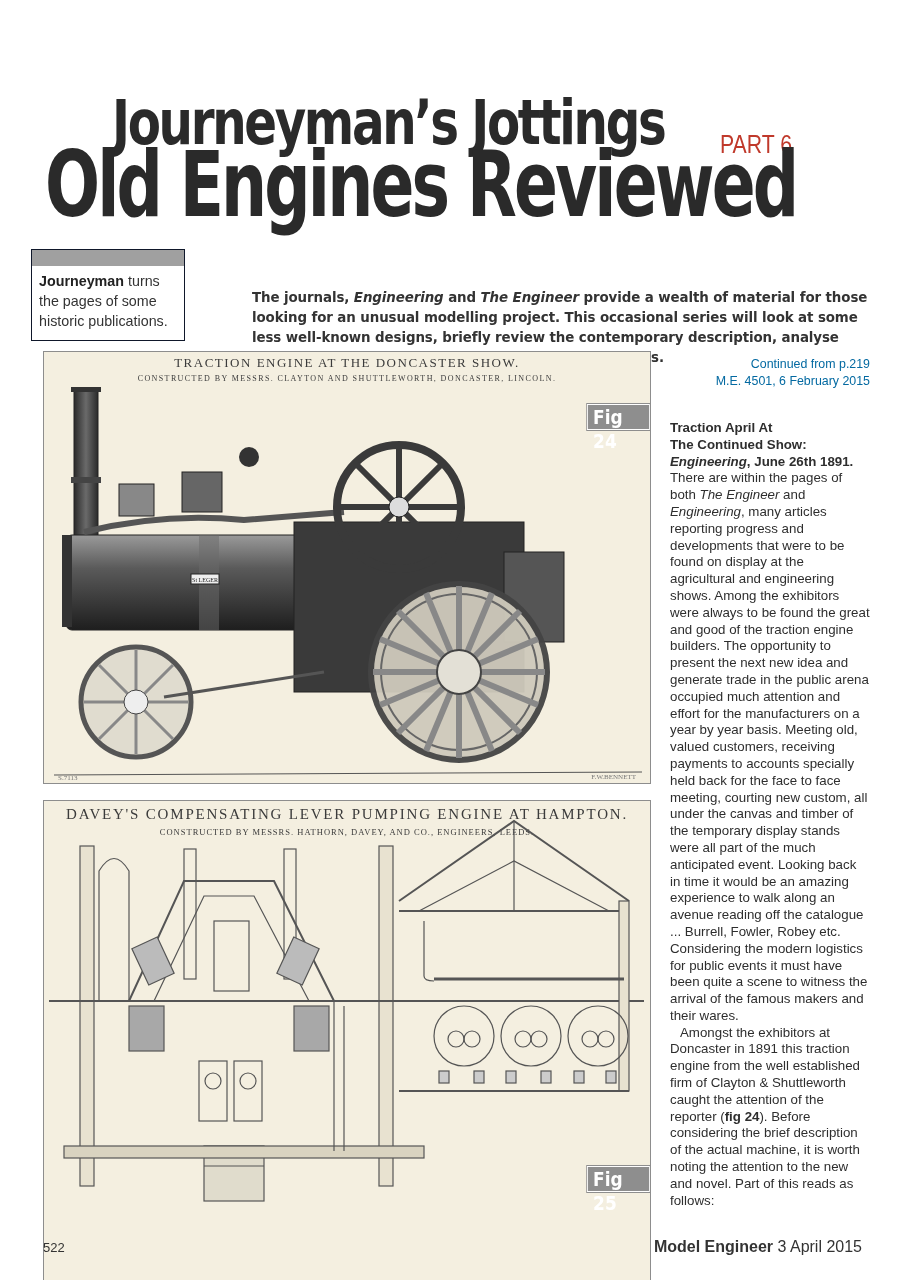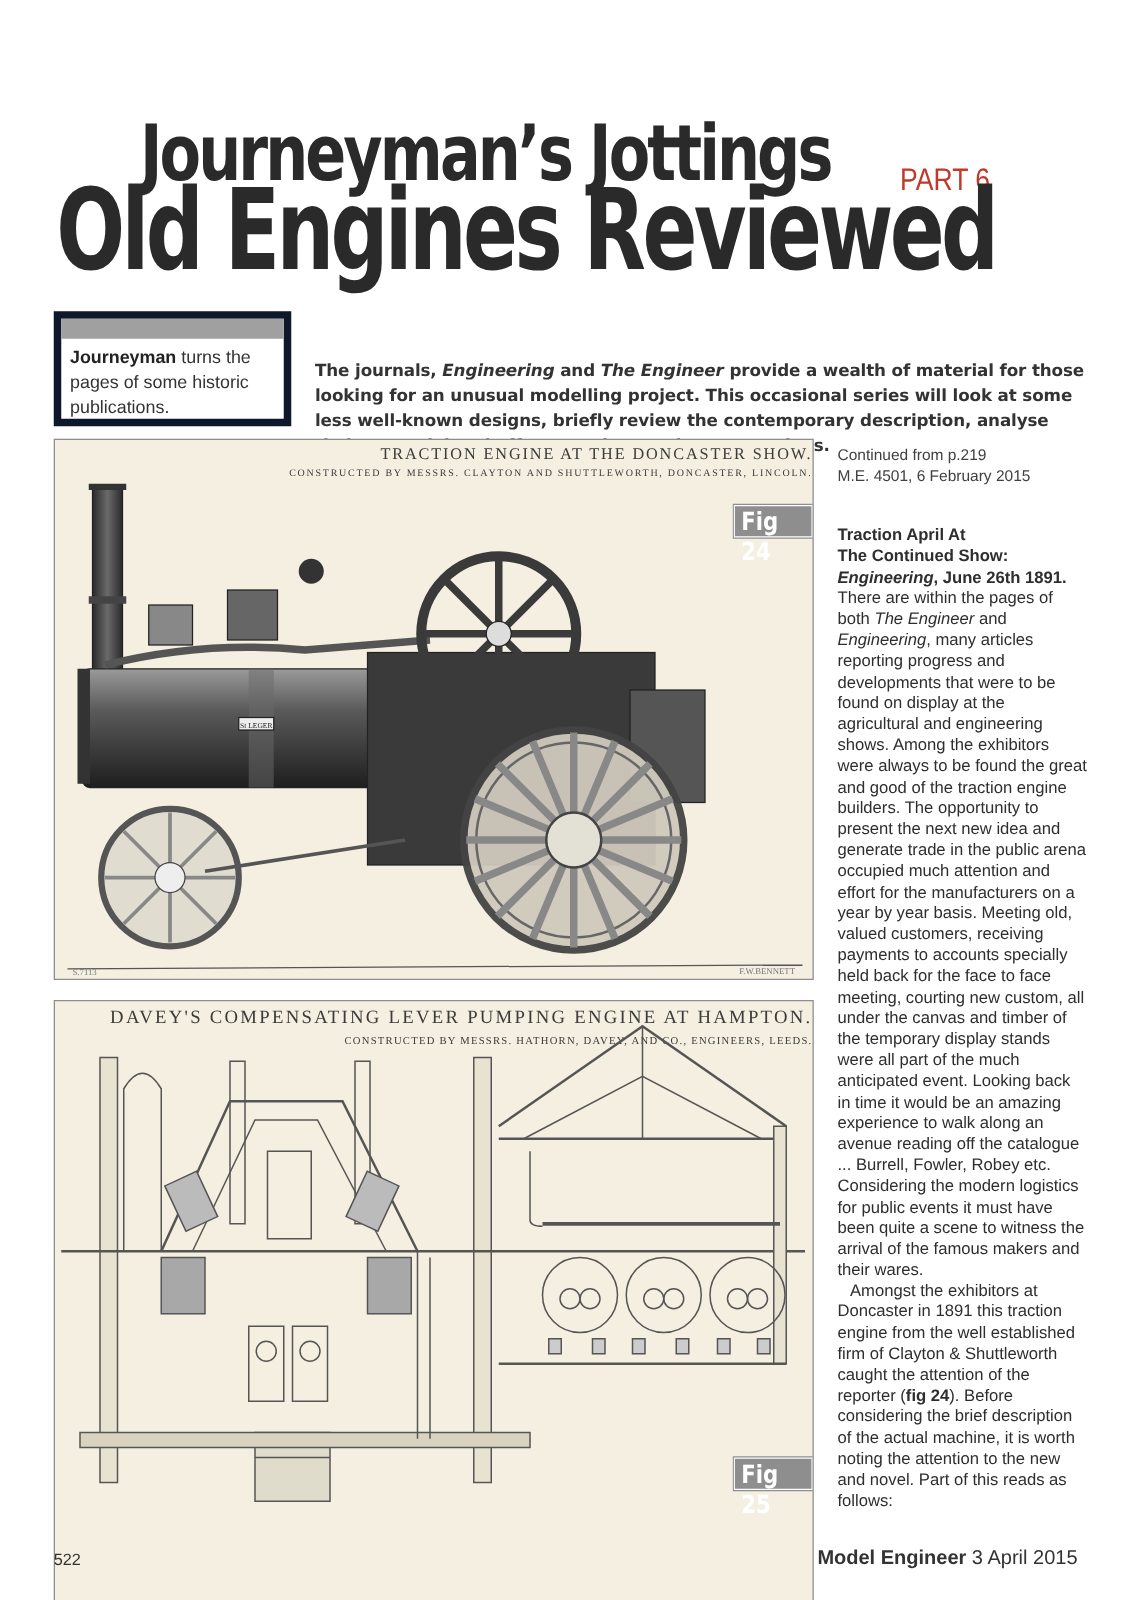--- a/index.html
+++ b/index.html
@@ -1,34 +1,34 @@
 <!DOCTYPE html>
 <html><head>
 <meta charset="utf-8">
 <style>
   html, body { margin:0; padding:0; }
   body { width:905px; height:1280px; background:#ffffff; position:relative; overflow:hidden; font-family:"Liberation Sans", sans-serif; color:#2b2b2b; }
   .abs { position:absolute; }
   .title1 { left:112px; top:92px; font-family:"DejaVu Sans", sans-serif; font-weight:bold; font-size:62px; letter-spacing:-3px; color:#2a2a2a; line-height:1; transform:scaleX(0.78); transform-origin:left top; white-space:nowrap; }
   .title2 { left:45px; top:140px; font-family:"DejaVu Sans", sans-serif; font-weight:bold; font-size:90px; letter-spacing:-4px; color:#2a2a2a; line-height:1; transform:scaleX(0.72); transform-origin:left top; white-space:nowrap; }
   .part { left:720px; top:130px; font-size:25px; color:#c0392b; font-family:"Liberation Sans", sans-serif; transform:scaleX(0.85); transform-origin:left top; white-space:nowrap; }
-  .sidebox { left:43px; top:249px; width:190px; height:92px; border:6px solid #0f172a; box-sizing:border-box; }
+  .sidebox { left:31px; top:249px; width:154px; height:92px; border:1px solid #0f172a; box-sizing:border-box; }
   .sidebox .bar { height:16px; background:#a0a0a0; }
   .sidebox .txt { padding:5px 7px; font-size:14.3px; line-height:20px; color:#333; font-family:"Liberation Sans", sans-serif; }
   .sidebox .txt b { font-weight:bold; color:#222; }
   .standfirst { left:252px; top:252px; width:620px; font-family:"DejaVu Sans", sans-serif; font-weight:bold; font-size:13.4px; line-height:20px; color:#333; letter-spacing:-0.1px;margin-top:36px; }
   .standfirst i { font-style:italic; }
   .fig { background:#f4efe0; border:1px solid #8d8d8d; box-sizing:border-box; overflow:hidden; }
   .fig1 { left:43px; top:351px; width:608px; height:433px; }
   .fig2 { left:43px; top:800px; width:608px; height:504px; }
-  .fig-title { position:absolute; left:0; width:100%; text-align:right; font-family:"Liberation Serif", serif; color:#3b3b3b; white-space:nowrap; }
+  .fig-title { position:absolute; left:0; width:100%; text-align:center; font-family:"Liberation Serif", serif; color:#3b3b3b; white-space:nowrap; }
   .fig-label { position:absolute; background:#8e8e8e; color:#fff; font-family:"DejaVu Sans", sans-serif; font-weight:bold; font-size:20px; padding:0 6px; height:24px; line-height:24px; border:1px solid #ffffff; box-shadow:0 0 0 1px #8e8e8e; transform:scaleX(0.85); transform-origin:right top; }
   .artist { position:absolute; font-family:"Liberation Serif", serif; font-size:7px; color:#777; }
   .col { left:670px; width:200px; font-family:"Liberation Sans", sans-serif; font-size:13.3px; line-height:16.8px; color:#2e2e2e; }
-  .cont { top:356px; color:#404040; font-size:12.4px; line-height:16.8px; }
+  .cont { top:356px; color:#0369a1; font-size:12.4px; line-height:16.8px;text-align:right; }
   .body { top:420px; }
   .body b { font-weight:bold; }
   .body i { font-style:italic; }
   .indent { display:inline-block; width:10px; }
   .pageno { left:43px; top:1240px; font-size:13px; color:#333; }
   .footer { right:43px; top:1238px; font-size:16px; color:#333; white-space:nowrap; }
   .footer b { font-weight:bold; }
   svg { position:absolute; }
 </style>
 </head>

